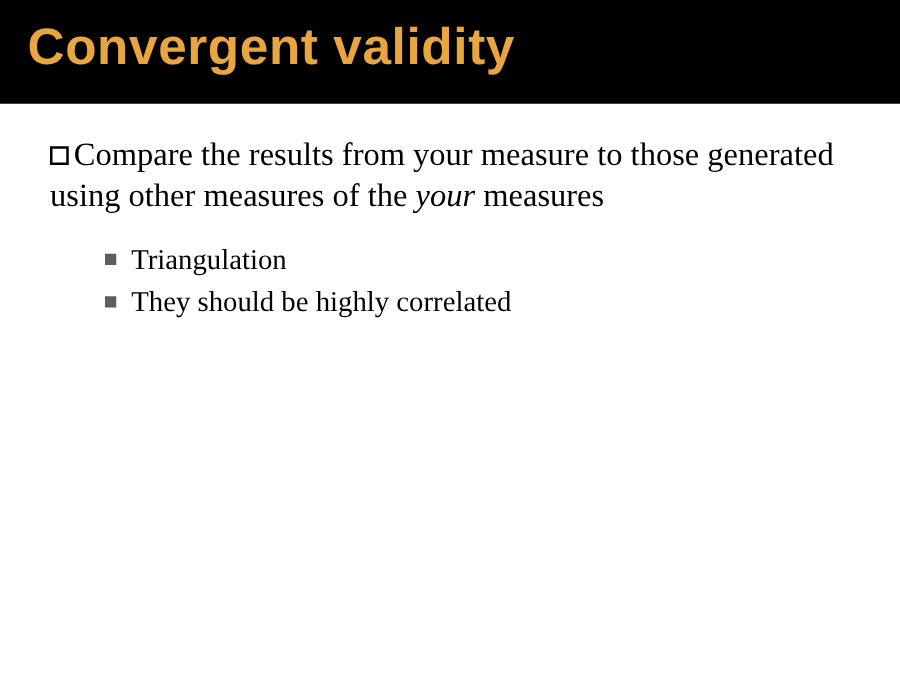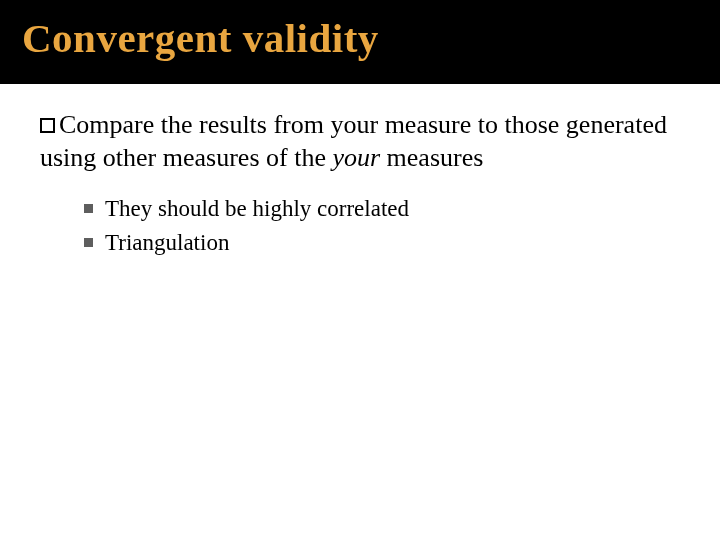--- a/index.html
+++ b/index.html
@@ -8,21 +8,21 @@
     background: #fff;
     font-family: Georgia, 'Times New Roman', serif;
     color: #000;
   }
   .title-bar {
     background: #000;
     color: #e9a640;
     padding: 14px 0 22px 22px;
     font-size: 41px;
     font-weight: 700;
-    font-family: Liberation Serif, serif;
+    font-family: Liberation Sans, sans-serif;
     letter-spacing: 0.5px;
   }
   .content {
     padding: 24px 40px 0 40px;
   }
   .main-item {
     font-size: 26px;
     line-height: 1.28;
     color: #000;
     margin-bottom: 18px;
@@ -68,20 +68,20 @@
 <div class="title-bar">Convergent validity</div>
 
 <div class="content">
   <div class="main-item">
     <span class="square-bullet"></span><span class="main-text"><span>Compare the results from your measure to those generated using other measures of the </span><span class="italic">your</span><span> measures</span></span>
   </div>
 
   <div class="sub-list">
     <div class="sub-item">
       <span class="sub-bullet"></span>
-      <span>They should be highly correlated</span>
+      <span>Triangulation</span>
     </div>
     <div class="sub-item">
       <span class="sub-bullet"></span>
-      <span>Triangulation</span>
+      <span>They should be highly correlated</span>
     </div>
   </div>
 </div>
 
 </body></html>

